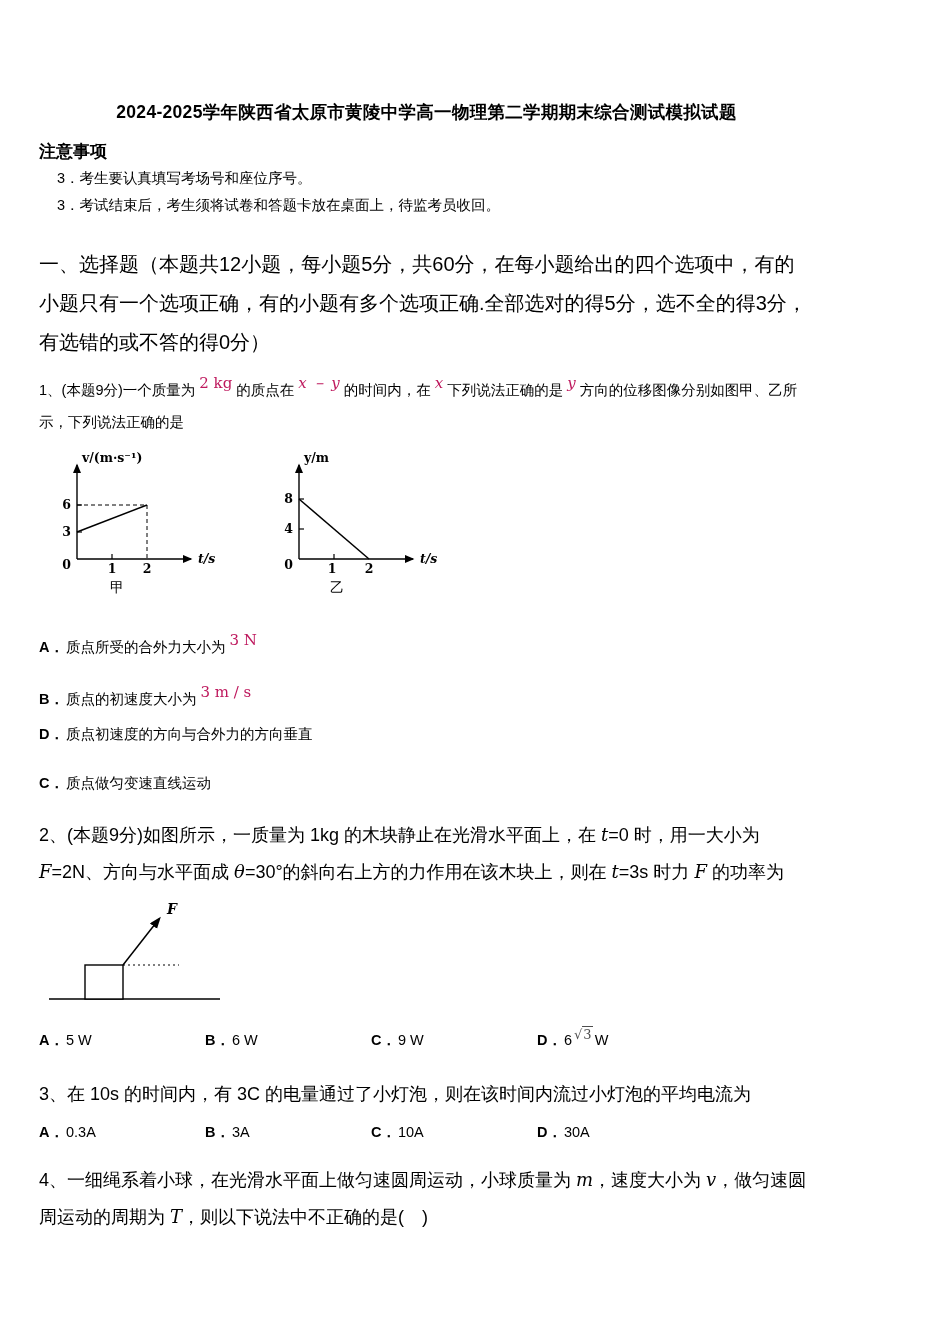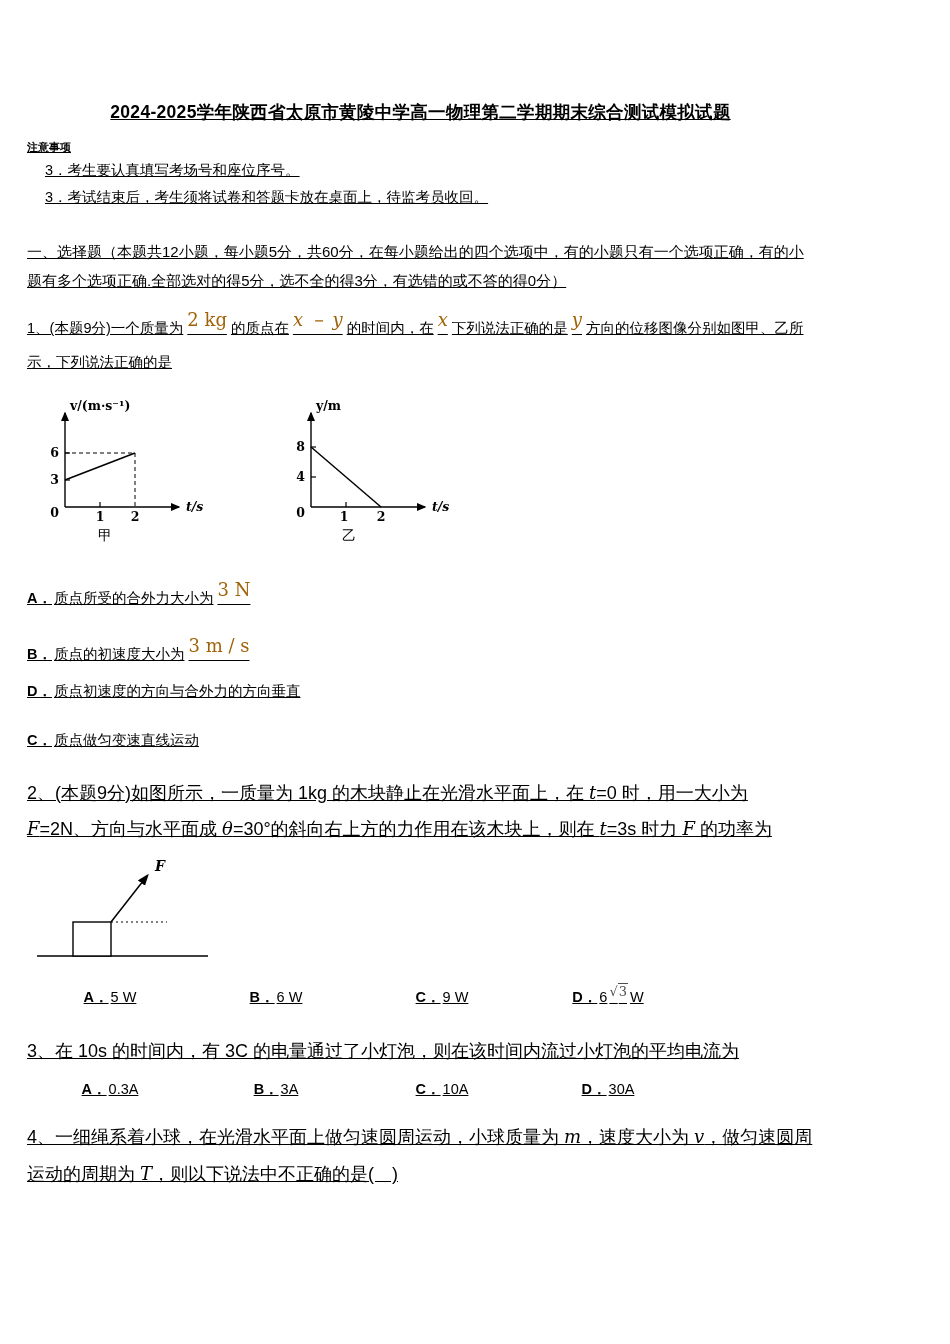--- a/index.html
+++ b/index.html
@@ -1,35 +1,35 @@
 <!DOCTYPE html>
 <html><head>
 <meta charset="utf-8">
 <style>
   html,body{margin:0;padding:0;}
   body{width:950px;height:1344px;background:#ffffff;color:#000;
        font-family:"Liberation Sans","DejaVu Sans",sans-serif;}
-  .page{width:854px;height:1344px;padding:100px 40px 0 27px;box-sizing:border-box;overflow:hidden;text-decoration:underline;}
+  .page{width:854px;height:1344px;padding:100px 40px 0 39px;box-sizing:border-box;overflow:hidden;}
   .title{font-size:17.5px;font-weight:bold;text-align:center;margin:0 0 16px 0;letter-spacing:.3px;}
-  .notes-heading{font-size:11px;font-weight:600;margin:12px 0 2px 0;}
+  .notes-heading{font-size:17px;font-weight:600;margin:12px 0 2px 0;}
   .note{font-size:14.5px;line-height:1.85;margin:0;text-indent:18px;}
-  .section-heading{font-size:15px;line-height:1.95;margin:26px 0 0 0;}
+  .section-heading{font-size:20px;line-height:1.95;margin:26px 0 0 0;}
   .qpara{font-size:14.5px;line-height:2.2;margin:12px 0 0 0;}
   .q2para{font-size:18px;line-height:2.05;margin:22px 0 0 0;}
-  .sup{font-family:"DejaVu Serif","Liberation Serif",serif;font-size:18px;color:#a16207;
+  .sup{font-family:"DejaVu Serif","Liberation Serif",serif;font-size:15px;color:#be185d;
        position:relative;top:-7px;margin:0 4px;white-space:nowrap;}
   .sup.it{font-style:italic;}
   .var{font-family:"DejaVu Serif","Liberation Serif",serif;font-style:italic;}
-  .fig-row{display:flex;gap:56px;margin:16px 0 0 6px;}
+  .fig-row{display:flex;gap:32px;margin:8px 0 0 6px;}
   .fig-row figure{margin:0;}
   .opt{font-size:14.5px;margin:0;line-height:1.6;}
   .opt b{font-weight:bold;margin-right:2px;}
   .mt-a{margin-top:32px;} .mt-b{margin-top:28px;} .mt-c{margin-top:26px;} .mt-d{margin-top:12px;}
   .opt-row{display:flex;font-size:14.5px;margin-top:16px;}
-  .opt-cell{width:166px;white-space:nowrap;text-align:center;}
+  .opt-cell{width:166px;white-space:nowrap;}
   .opt-cell b{font-weight:bold;margin-right:2px;}
   .q2fig{margin:8px 0 0 6px;}
   .sqrt{font-family:"DejaVu Serif","Liberation Serif",serif;font-size:13px;color:#4d4d4d;
         position:relative;top:-6px;margin:0 2px;white-space:nowrap;}
   .sqrt .radicand{border-top:1.2px solid #4d4d4d;padding:0 1px;}
   svg text{font-family:"DejaVu Serif","Liberation Serif",serif;}
   .tick{font-size:12.5px;font-weight:bold;}
   .axlbl{font-size:12.5px;font-weight:bold;}
   .cap{font-size:14px;font-family:"Liberation Sans",sans-serif;}
 </style>

